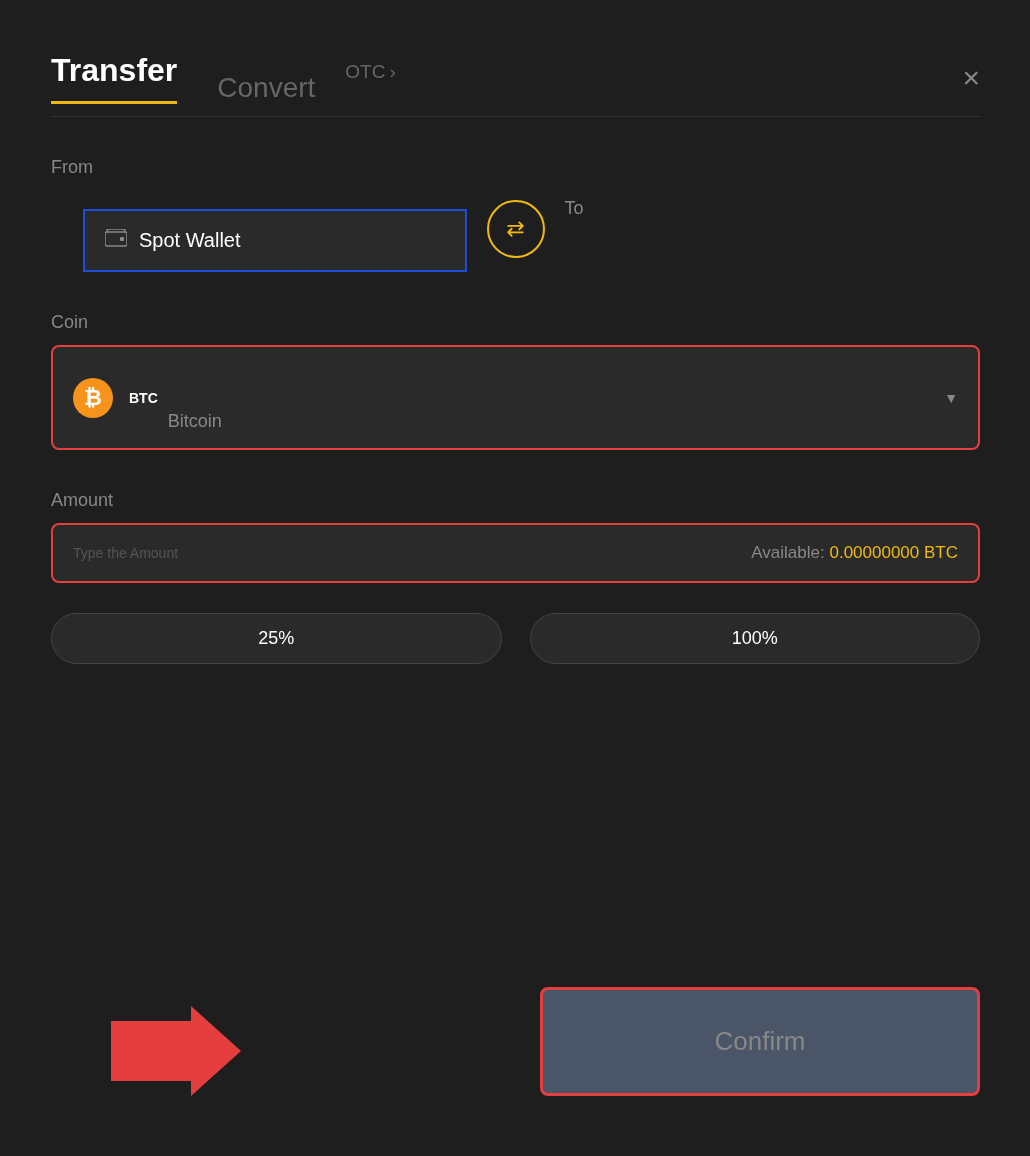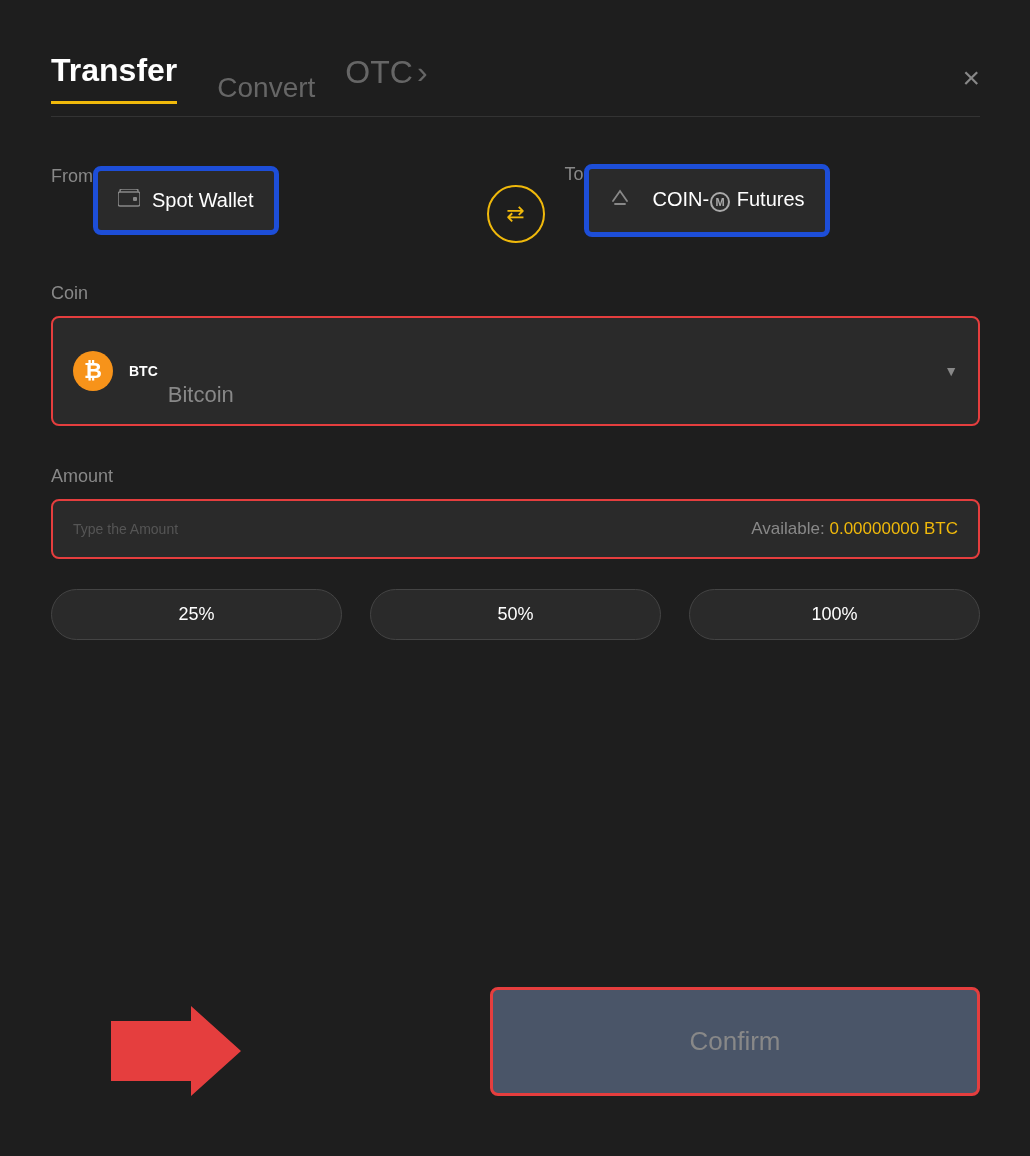--- a/index.html
+++ b/index.html
@@ -47,21 +47,21 @@
     .tab-convert {
       font-size: 28px;
       color: #666;
       margin-right: 30px;
       cursor: pointer;
       padding-bottom: 12px;
       margin-top: 32px;
     }
 
     .tab-otc {
-      font-size: 32px;
+      font-size: 19px;
       color: #666;
       cursor: pointer;
       padding-bottom: 12px;
       display: flex;
       align-items: center;
       gap: 4px;
       text-align: right;
     }
 
     .close-btn {
@@ -83,40 +83,42 @@
     
     .from-to-section {
       display: flex;
       align-items: center;
       margin-bottom: 40px;
       gap: 0;
     }
 
     .from-to-col {
       display: flex;
-      flex-direction: row;
+      flex-direction: column;
       flex: 1;
+      gap: 19px;
     }
 
     .field-label {
       font-size: 18px;
       color: #888;
       margin-bottom: 12px;
     }
 
     .wallet-box {
       background: #2a2a2a;
-      border: 5px solid #1d4ed8;
-      border-radius: 8px;
+      border: 2px solid #1d4ed8;
+      border-radius: 0;
       padding: 18px 20px;
       display: flex;
       align-items: center;
       gap: 12px;
       color: #ffffff;
       font-size: 20px;
+      margin-left: 32px;
     }
 
     .wallet-icon {
       color: #888;
       font-size: 20px;
     }
 
     .swap-btn {
       width: 58px;
       height: 58px;
@@ -169,21 +171,21 @@
       font-weight: 700;
     }
 
     .coin-name {
       font-size: 14px;
       font-weight: 700;
       color: #ffffff;
     }
 
     .coin-full-name {
-      font-size: 22px;
+      font-size: 18px;
       font-weight: 400;
       color: #888;
       margin-left: 10px;
       margin-top: 48px;
     }
 
     .dropdown-arrow {
       margin-left: auto;
       color: #888;
       font-size: 14px;
@@ -243,21 +245,21 @@
     }
 
     .arrow-indicator {
       position: absolute;
       left: 60px;
       bottom: 0;
     }
 
     .confirm-btn {
       margin-left: auto;
-      width: 490px;
+      width: 440px;
       padding: 36px 0;
       background: #4a5568;
       border: 3px solid #e53e3e;
       border-radius: 8px;
       color: #888;
       font-size: 26px;
       cursor: pointer;
       text-align: center;
     }
 
@@ -299,29 +301,20 @@
         <span>Spot Wallet</span>
       </div>
     </div>
 
     <button class="swap-btn">
       <span>⇄</span>
     </button>
 
     <div class="from-to-col">
       <span class="field-label">To</span>
-      <div class="wallet-box">
-        <span class="futures-icon">
-          <svg width="22" height="22" viewBox="0 0 22 22" fill="none">
-            <path d="M4 14 L11 4 L18 14" stroke="#888" stroke-width="1.8" fill="none" stroke-linecap="round"></path>
-            <path d="M6 17 L16 17" stroke="#888" stroke-width="1.8" stroke-linecap="round"></path>
-          </svg>
-        </span>
-        <span>COIN-<span style="display:inline-flex;align-items:center;justify-content:center;width:20px;height:20px;border-radius:50%;border:2px solid #aaa;font-size:11px;font-weight:700;color:#aaa;margin:0 1px;">M</span> Futures</span>
-      </div>
     </div>
   </div>
 
   <div>
     <div class="section-label">Coin</div>
     <div class="coin-selector">
       <div class="btc-icon">
         <span class="btc-symbol">₿</span>
       </div>
       <span class="coin-name">BTC</span>
@@ -336,21 +329,20 @@
       <span class="amount-placeholder">Type the Amount</span>
       <span class="available-text">
         <span>Available:</span>
         <span class="available-amount">0.00000000 BTC</span>
       </span>
     </div>
   </div>
 
   <div class="pct-buttons">
     <button class="pct-btn">25%</button>
-    <button class="pct-btn">50%</button>
     <button class="pct-btn">100%</button>
   </div>
 
   <div class="bottom-section">
     <div class="arrow-indicator">
       <div style="display:flex;align-items:center;">
         <svg width="130" height="90" viewBox="0 0 130 90">
           <polygon points="0,15 80,15 80,0 130,45 80,90 80,75 0,75" fill="#e53e3e"></polygon>
         </svg>
       </div>

